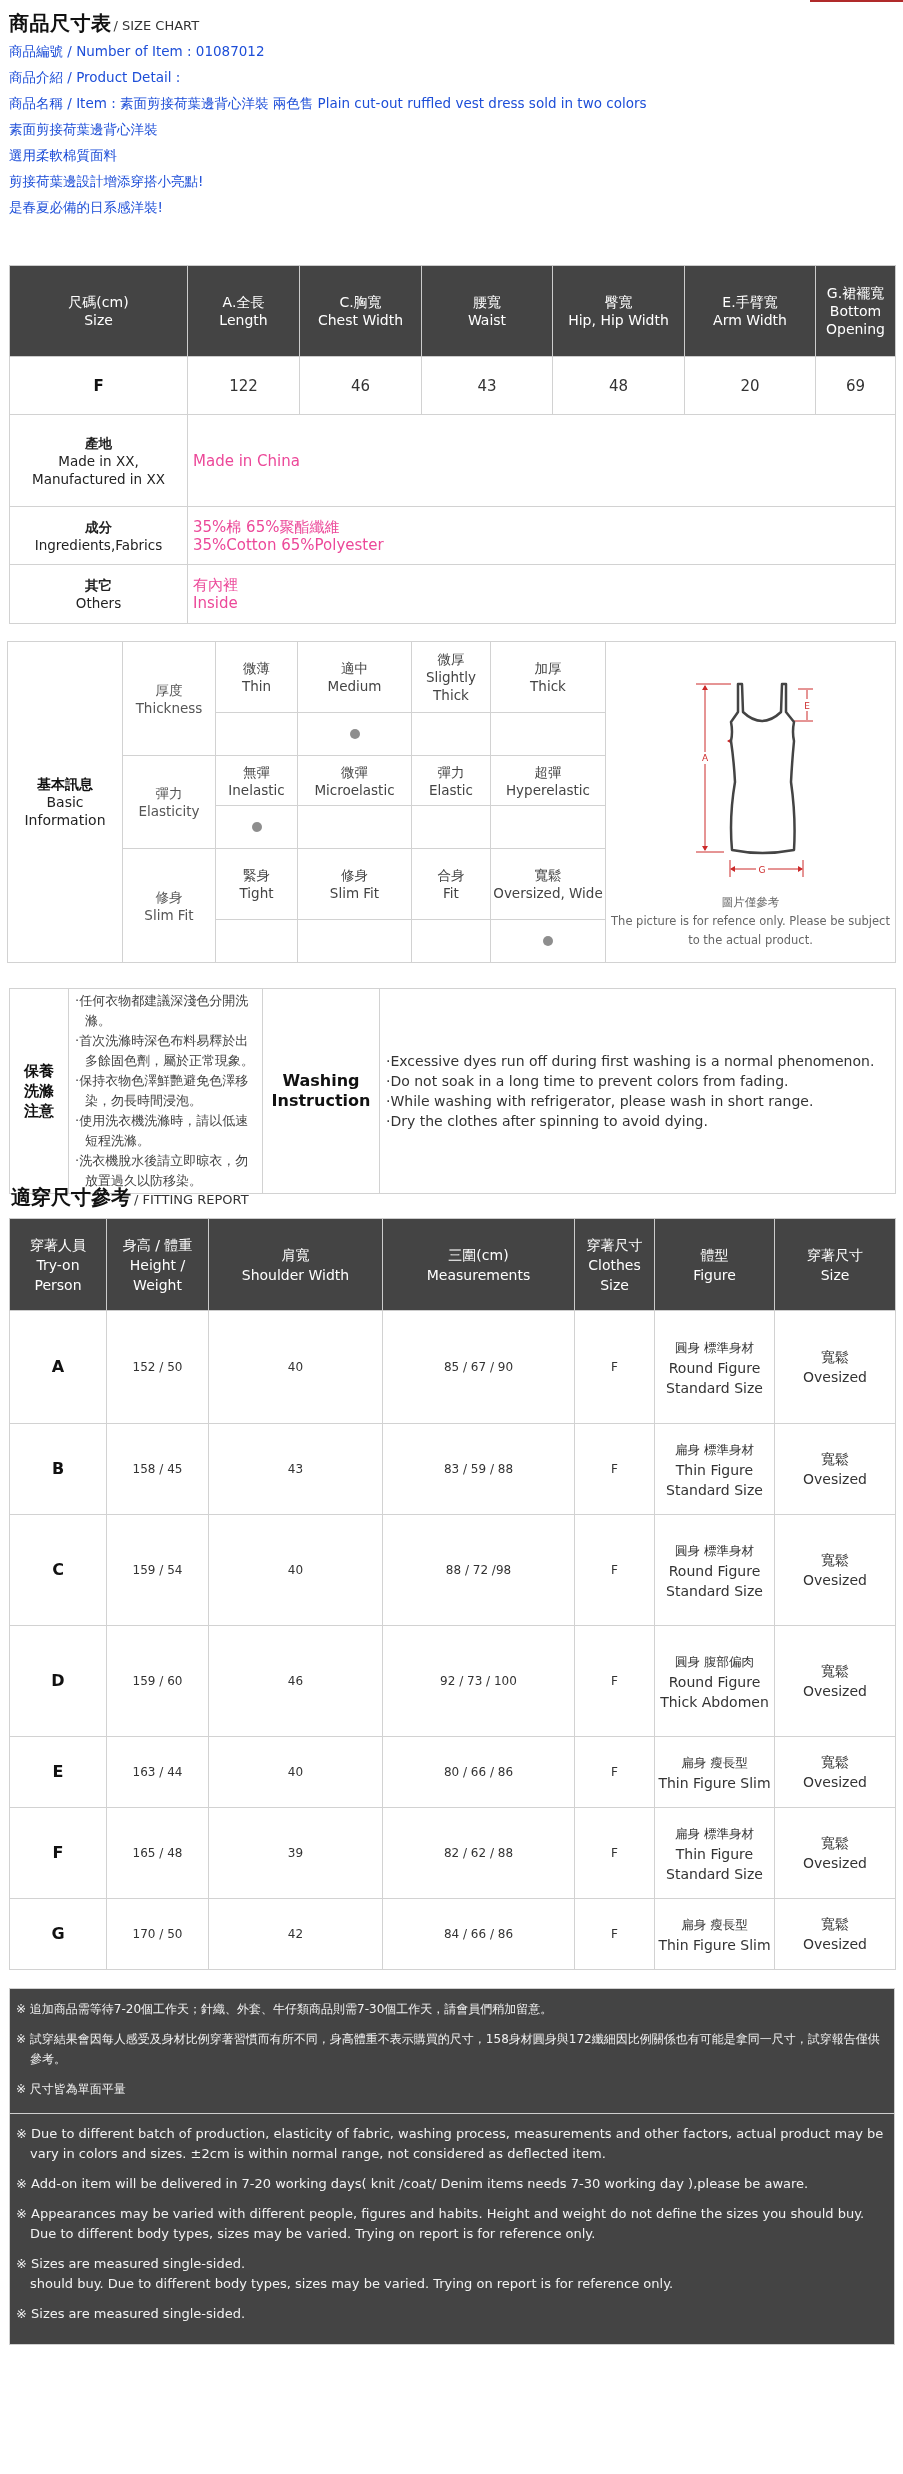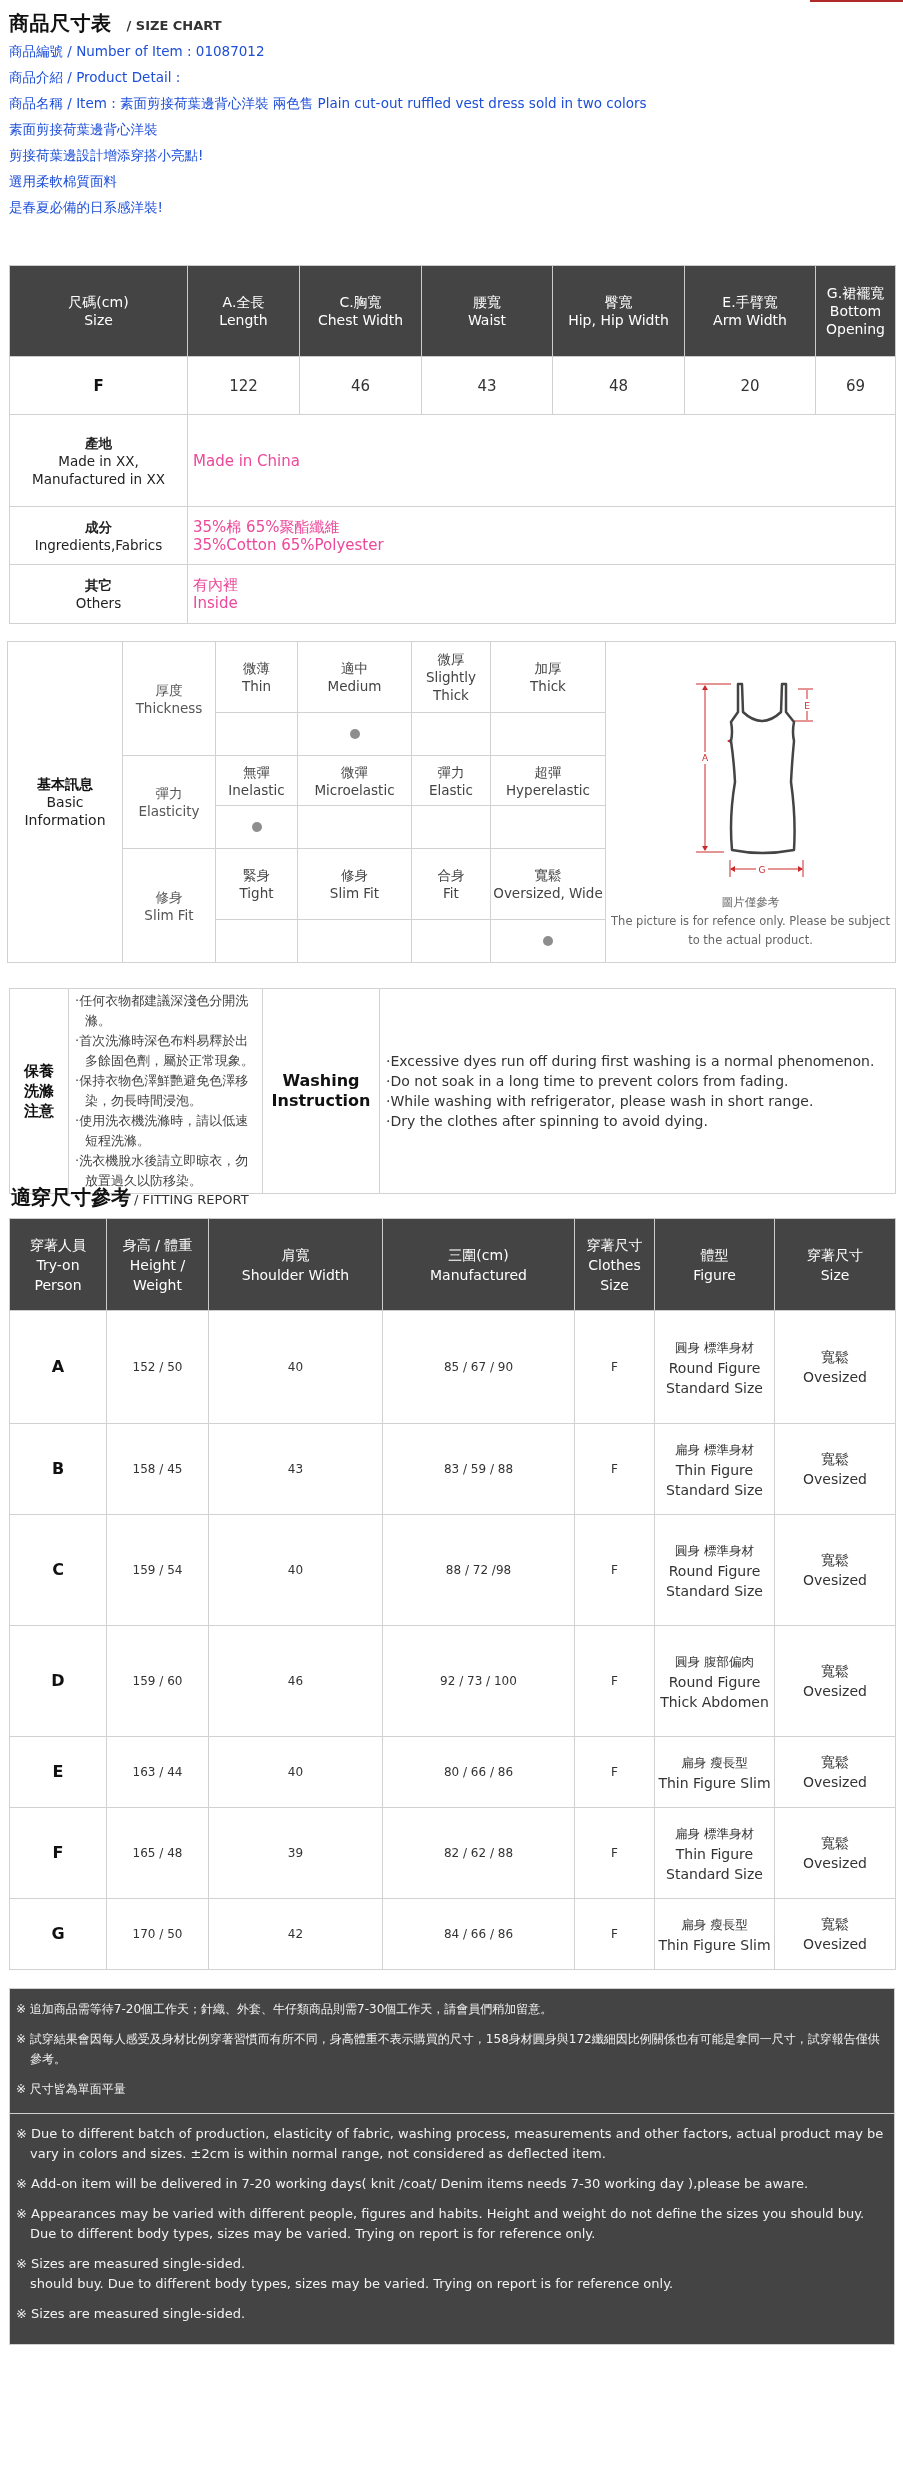--- a/index.html
+++ b/index.html
@@ -11,21 +11,21 @@
     height: 2474px;
     overflow: hidden;
   }
   .top-accent {
     position: absolute; top: 0; left: 810px; width: 93px; height: 2px;
     background: #b02a2a;
   }
   .header-block { position: absolute; left: 9px; top: 10px; width: 885px; }
   .title-line { display: flex; align-items: baseline; height: 28px; }
   .title-main { font-size: 20px; font-weight: bold; color: #111; letter-spacing: 0.5px; }
-  .title-sub { font-size: 13px; color: #333; margin-left: 15px; font-weight: bold; }
+  .title-sub { font-size: 13px; color: #333; margin-left: 2px; }
   .info-line { font-size: 13.5px; color: #1d4ed8; height: 26px; line-height: 26px; white-space: nowrap; }
 
   table { border-collapse: collapse; table-layout: fixed; }
   td, th { border: 1px solid #d2d2d2; text-align: center; vertical-align: middle; font-weight: normal; }
 
   
   .size-table { position: absolute; left: 9px; top: 265px; width: 886px; font-size: 14px; color: #333; }
   .size-table th { background: #444; color: #fff; font-size: 14px; line-height: 18px; height: 91px; border-color: #ccc; padding: 0 2px; }
   .size-table .data-row td { height: 58px; font-size: 15px; }
   .size-table .label-cell { font-size: 13.5px; line-height: 18px; color: #222; padding: 0 2px; }
@@ -89,22 +89,22 @@
 
 <div class="header-block">
   <div class="title-line">
     <span class="title-main">商品尺寸表</span>
     <span class="title-sub">/ SIZE CHART</span>
   </div>
   <div class="info-line">商品編號 / Number of Item : 01087012</div>
   <div class="info-line">商品介紹 / Product Detail :</div>
   <div class="info-line">商品名稱 / Item :  素面剪接荷葉邊背心洋裝 兩色售 Plain cut-out ruffled vest dress sold in two colors</div>
   <div class="info-line">素面剪接荷葉邊背心洋裝</div>
+  <div class="info-line">選用柔軟棉質面料</div>
   <div class="info-line">剪接荷葉邊設計增添穿搭小亮點!</div>
-  <div class="info-line">選用柔軟棉質面料</div>
   <div class="info-line">是春夏必備的日系感洋裝!</div>
 </div>
 
 <table class="size-table">
   <colgroup>
     <col style="width:178px">
       <col style="width:112px">
       <col style="width:122px">
       <col style="width:131px">
       <col style="width:132px">
@@ -285,21 +285,21 @@
       <col style="width:192px">
       <col style="width:80px">
       <col style="width:120px">
       <col style="width:121px">
   </colgroup>
   <tbody>
       <tr>
     <th><span>穿著人員</span><br><span>Try-on Person</span></th>
     <th><span>身高 / 體重</span><br><span>Height / Weight</span></th>
     <th><span>肩寬</span><br><span>Shoulder Width</span></th>
-    <th><span>三圍(cm)</span><br><span>Manufactured</span></th>
+    <th><span>三圍(cm)</span><br><span>Measurements</span></th>
     <th><span>穿著尺寸</span><br><span>Clothes Size</span></th>
     <th><span>體型</span><br><span>Figure</span></th>
     <th><span>穿著尺寸</span><br><span>Size</span></th>
   </tr>
 
   <tr class="r-a">
     <td class="person">A</td>
     <td>152 / 50</td>
     <td>40</td>
     <td>85 / 67 / 90</td>

